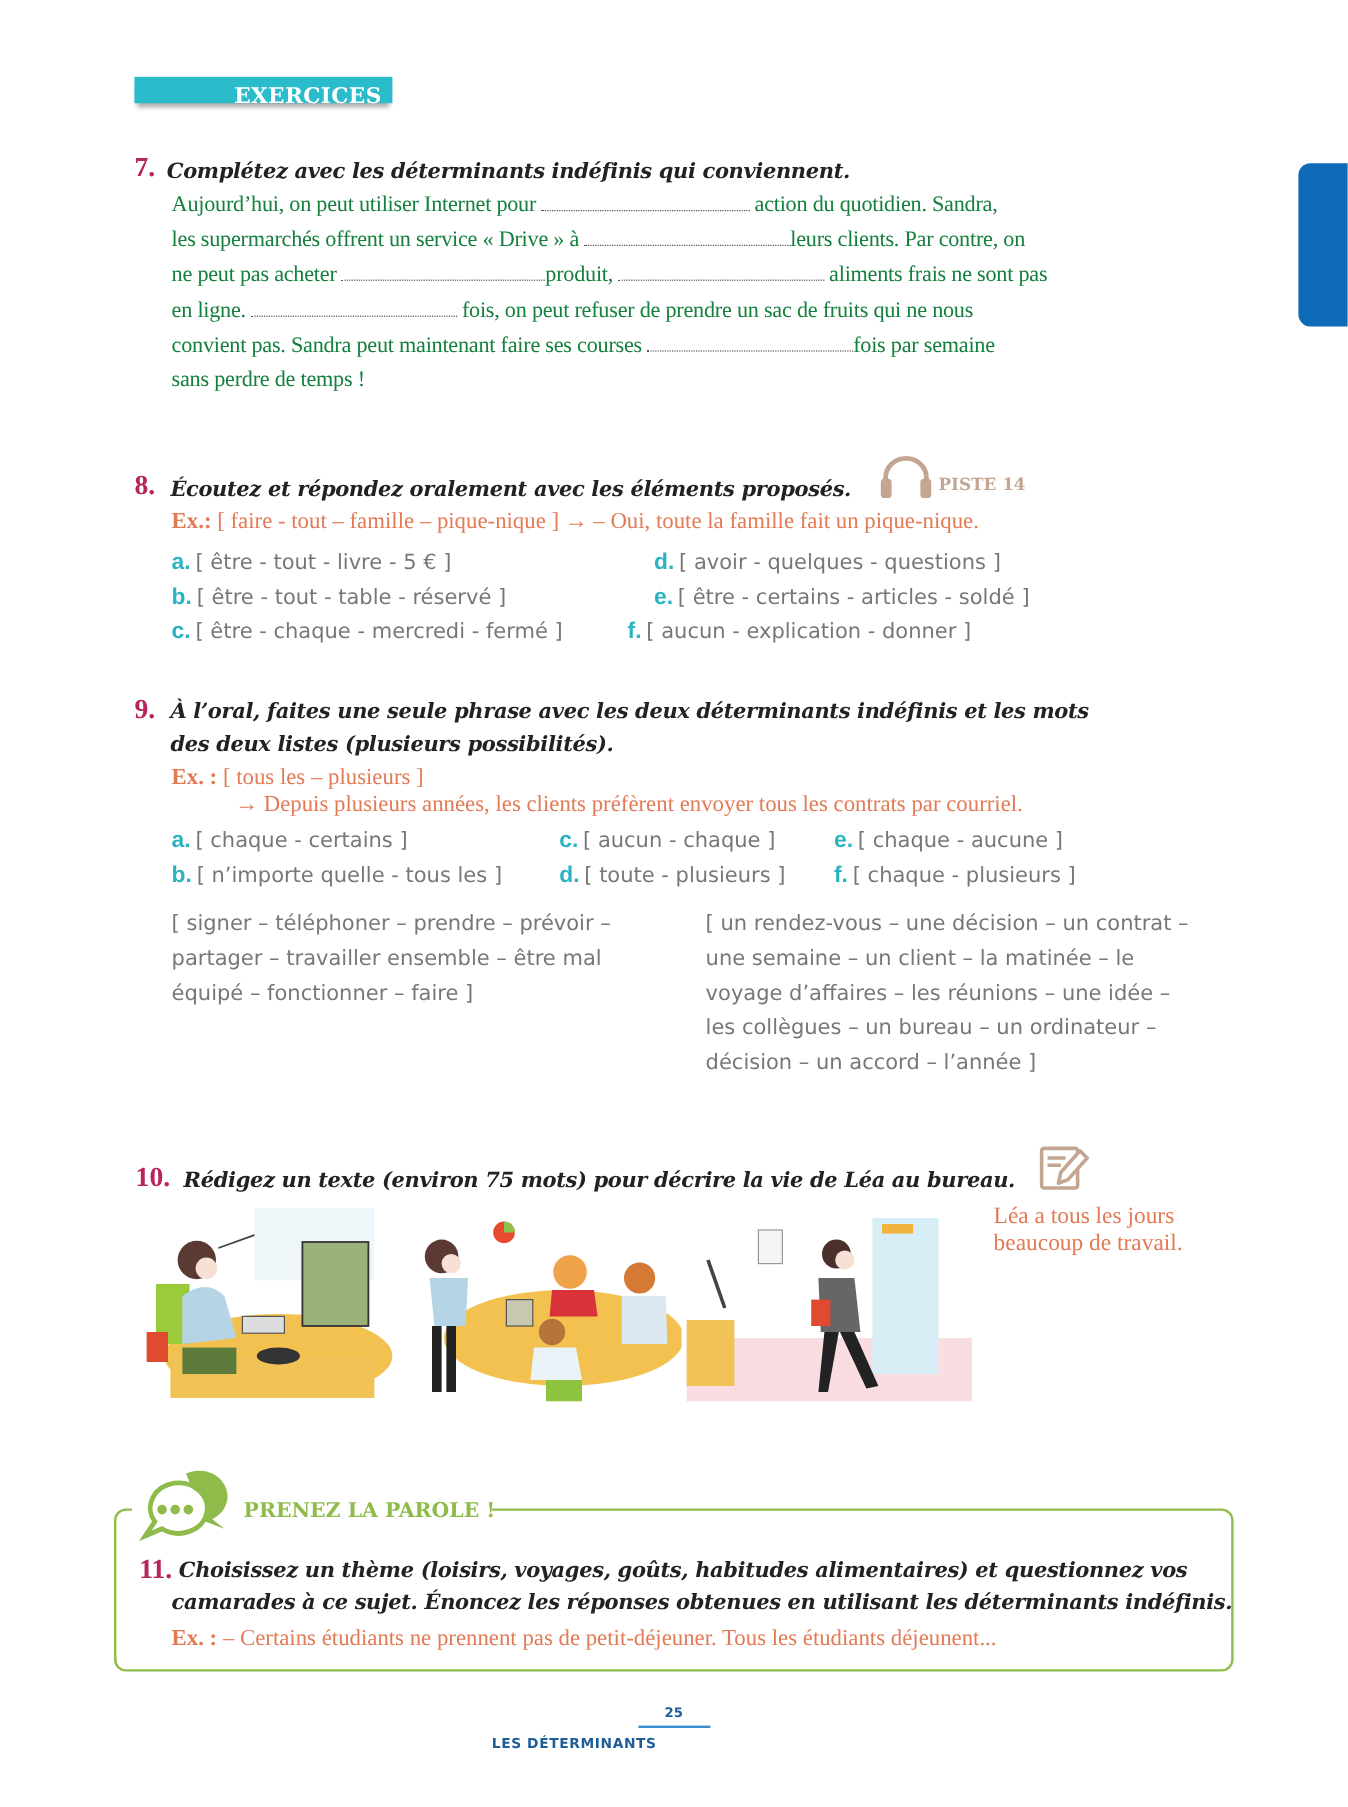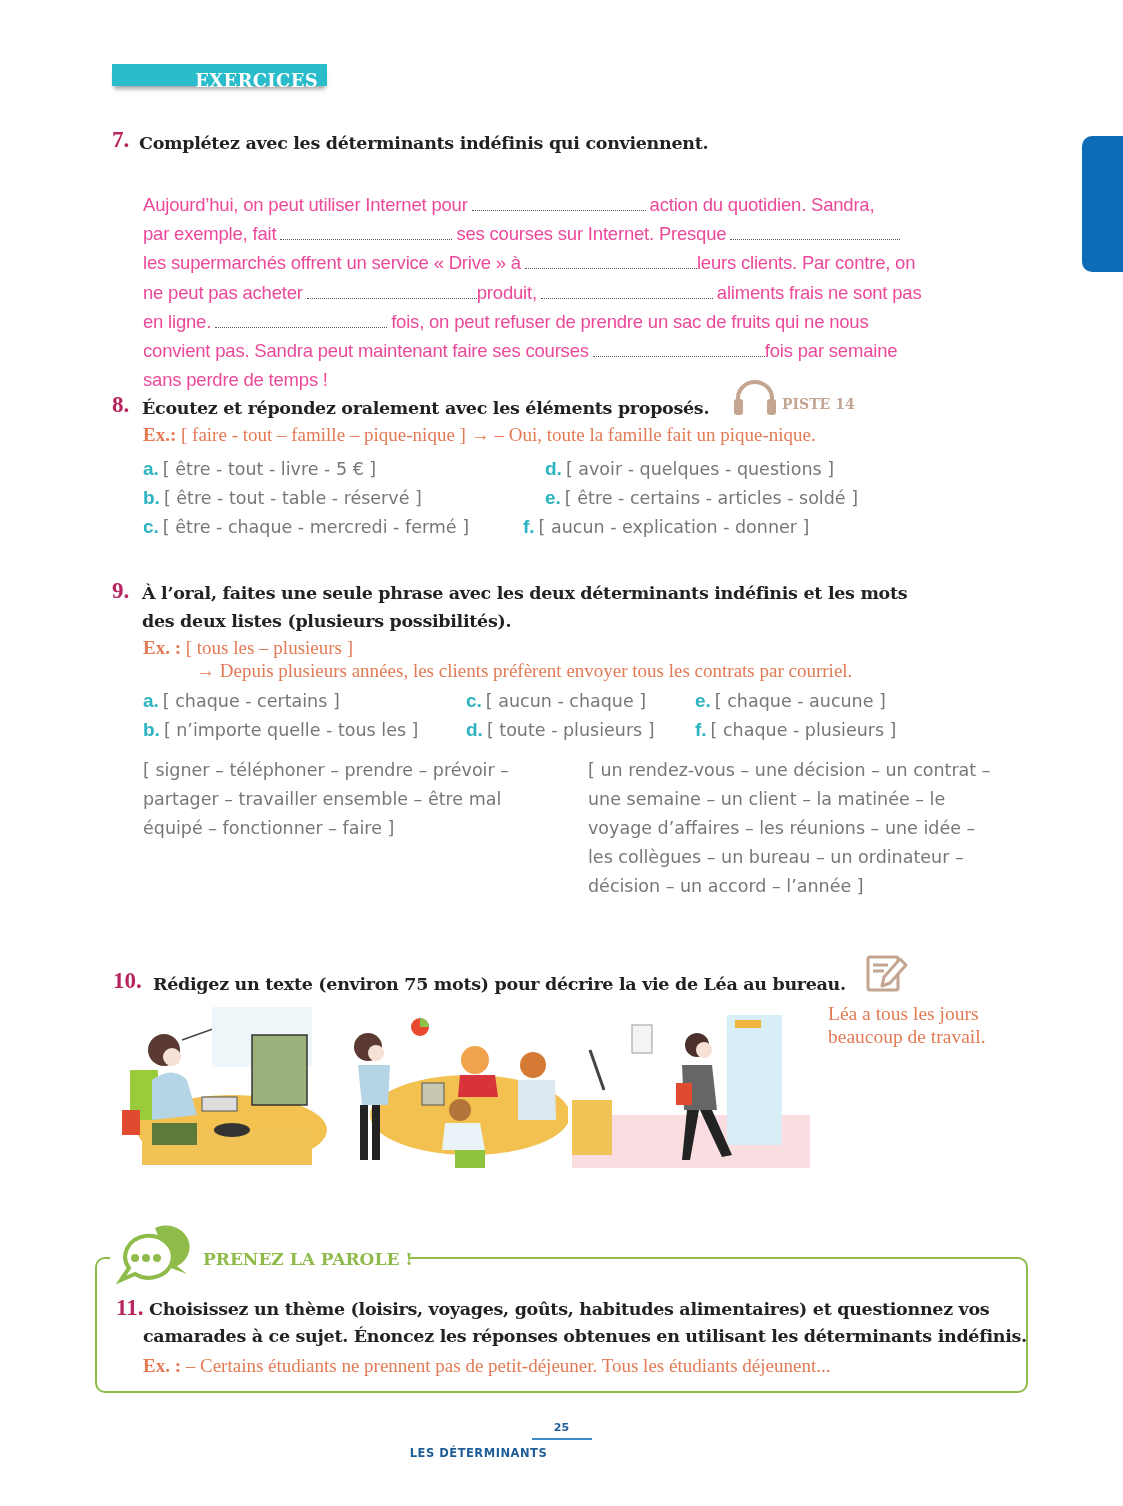--- a/index.html
+++ b/index.html
@@ -5,22 +5,22 @@
   * { box-sizing: border-box; margin: 0; padding: 0; }
   html, body { width: 1123px; height: 1506px; background: #ffffff; overflow: hidden; }
   body { position: relative; font-family: "DejaVu Sans", sans-serif; color: #222; }
 
   .banner { position: absolute; left: 112px; top: 64px; width: 215px; height: 22px; background: #2bbccb; box-shadow: 0 5px 4px -2px rgba(0,0,0,0.35); }
   .banner span { position: absolute; right: 9px; top: 6px; color: #fff; font-family: "DejaVu Serif", serif; font-weight: bold; font-size: 18px; letter-spacing: 0.3px; }
 
   .side-tab { position: absolute; left: 1082px; top: 136px; width: 60px; height: 136px; background: #0d6bb8; border-radius: 10px 0 0 10px; }
 
   .num { position: absolute; font-family: "Liberation Serif", serif; font-weight: bold; color: #b7245e; font-size: 23px; }
-  .q { position: absolute; font-family: "DejaVu Serif", serif; font-weight: bold; font-size: 17.5px; color: #222; letter-spacing: -0.3px; line-height: 28px; }
-  .body { position: absolute; font-family: Liberation Sans, sans-serif; font-size: 18.5px; color: #ec4899; line-height: 29.2px; letter-spacing: -0.2px; margin-top: 33px; }
+  .q { position: absolute; font-family: "DejaVu Serif", serif; font-weight: bold; font-size: 17.5px; color: #222; letter-spacing: -0.3px; line-height: 28px; font-style: italic; }
+  .body { position: absolute; font-family: Liberation Serif, serif; font-size: 18.5px; color: #15803d; line-height: 29.2px; letter-spacing: -0.2px; }
   .blank { display: inline-block; border-bottom: 1px dotted #555; height: 18px; vertical-align: baseline; margin: 0 4px; }
   .ex { position: absolute; font-family: "Liberation Serif", serif; font-size: 19px; color: #e27a55; white-space: nowrap; }
   .ex b { font-weight: bold; }
   .item { position: absolute; font-family: "DejaVu Sans", sans-serif; font-size: 17.5px; color: #777; white-space: nowrap; }
   .item b { color: #2bb3c2; font-family: "Liberation Sans", sans-serif; font-weight: bold; font-size: 19px; margin-right: 4px; }
   .list { position: absolute; font-family: "DejaVu Sans", sans-serif; font-size: 17.5px; color: #777; line-height: 29.1px; }
   .piste { position: absolute; left: 782px; top: 396px; font-family: "DejaVu Serif", serif; font-weight: bold; font-size: 14px; color: #c3a591; }
 
   .panel { position: absolute; top: 1005px; height: 163px; overflow: hidden; }
   .note { position: absolute; left: 828px; top: 1002px; font-family: "Liberation Serif", serif; font-size: 19.5px; color: #e27a55; line-height: 23px; }
@@ -38,21 +38,20 @@
 
 <div class="banner">
   <span>EXERCICES</span>
 </div>
 <div class="side-tab"></div>
 
 <div class="num" style="left:112px; top:127px;">7.</div>
 <div class="q" style="left:139px; top:129px;">Complétez avec les déterminants indéfinis qui conviennent.</div>
 <div class="body" style="left:143px; top:157px; width:880px;">
   <div><span>Aujourd’hui, on peut utiliser Internet pour</span><span class="blank" style="width:174px"></span><span>action du quotidien. Sandra,</span></div>
-  <div><span>par exemple, fait</span><span class="blank" style="width:172px"></span><span>ses courses sur Internet. Presque</span><span class="blank" style="width:170px"></span></div>
   <div><span>les supermarchés offrent un service « Drive » à</span><span class="blank" style="width:172px;margin-right:0"></span><span>leurs clients. Par contre, on</span></div>
   <div><span>ne peut pas acheter</span><span class="blank" style="width:170px;margin-right:0"></span><span>produit,</span><span class="blank" style="width:172px"></span><span>aliments frais ne sont pas</span></div>
   <div><span>en ligne.</span><span class="blank" style="width:172px"></span><span>fois, on peut refuser de prendre un sac de fruits qui ne nous</span></div>
   <div><span>convient pas. Sandra peut maintenant faire ses courses</span><span class="blank" style="width:172px;margin-right:0"></span><span>fois par semaine</span></div>
   <div><span>sans perdre de temps !</span></div>
 </div>
 
 <div class="num" style="left:112px; top:392px;">8.</div>
 <div class="q" style="left:142px; top:394px;">Écoutez et répondez oralement avec les éléments proposés.</div>
 <svg style="position:absolute; left:732px; top:380px;" width="46" height="36" viewBox="0 0 46 36">

